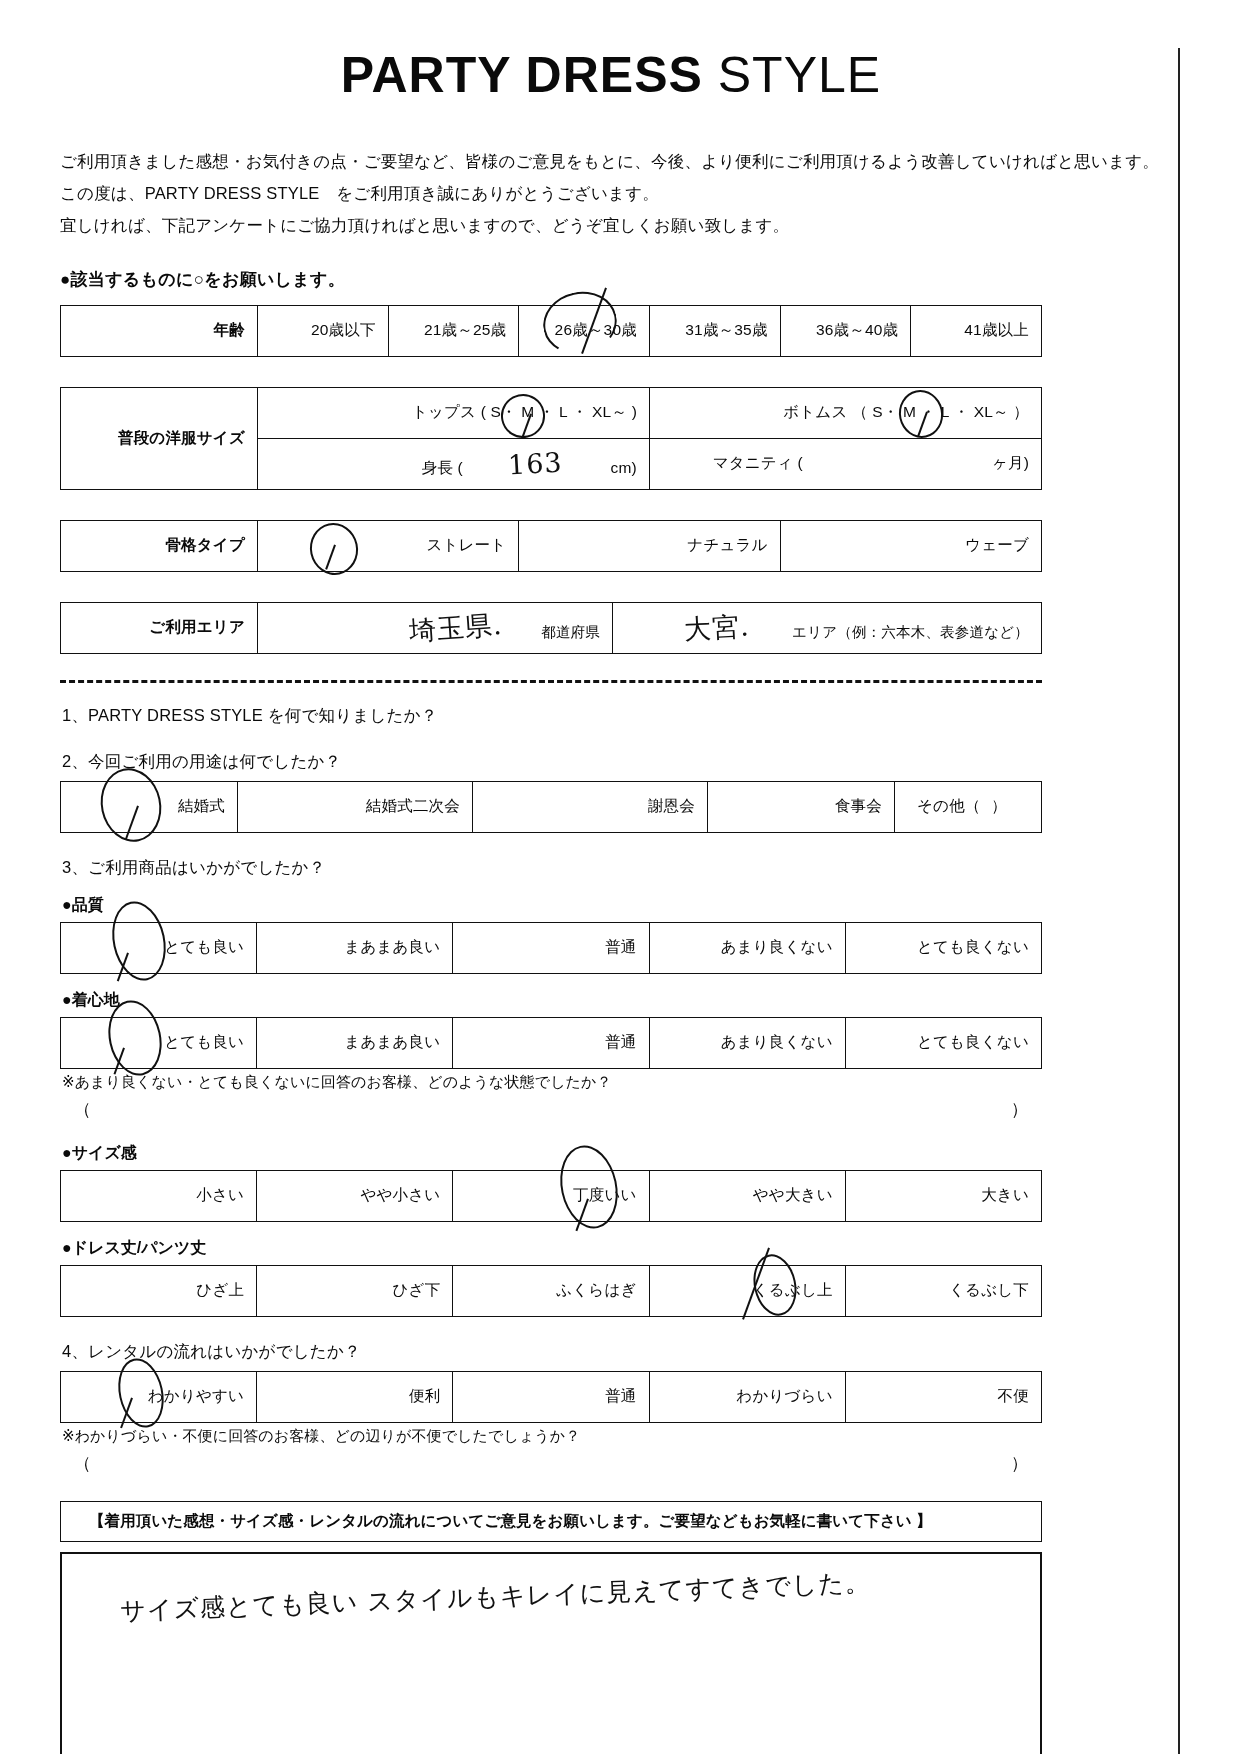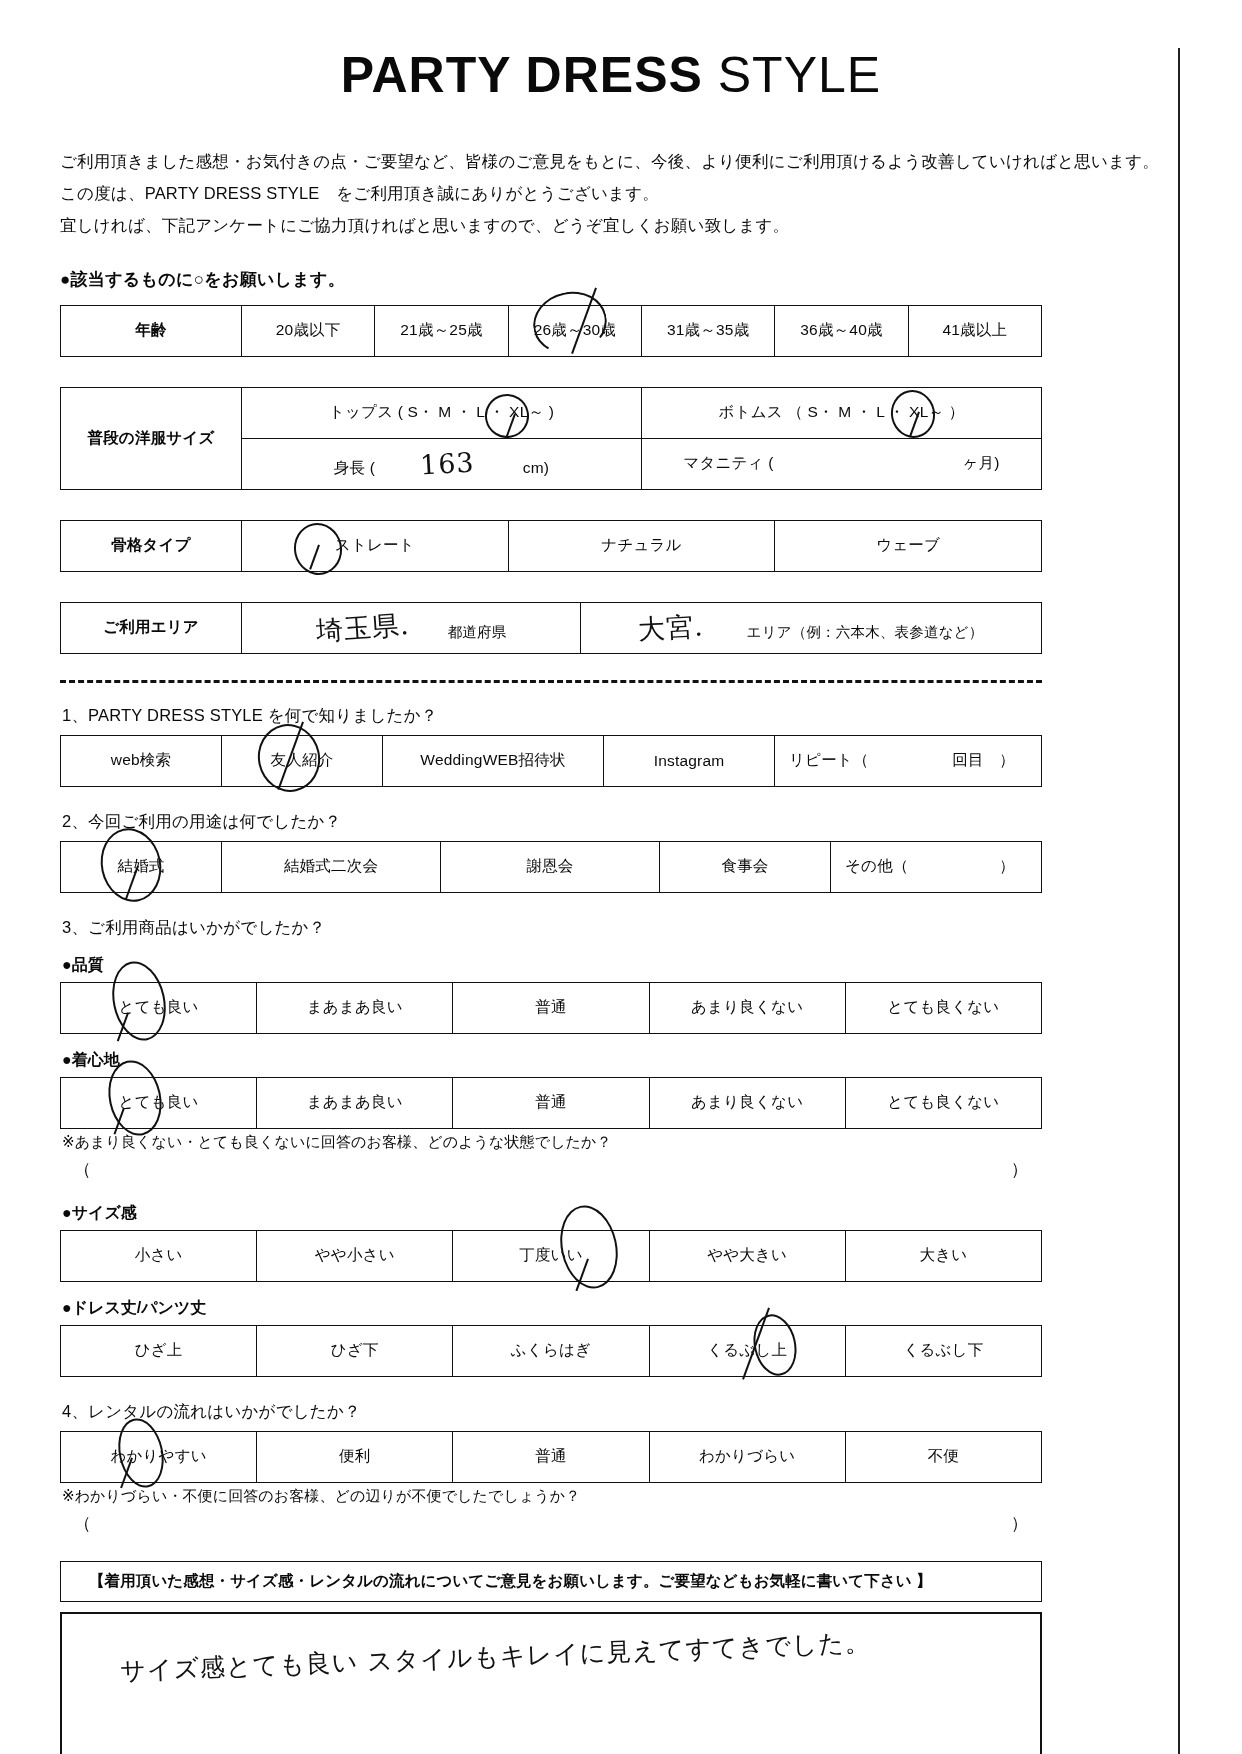--- a/index.html
+++ b/index.html
@@ -51,25 +51,25 @@
 
   table.grid{
     border-collapse:collapse;
     width:982px;
     table-layout:fixed;
     margin-top:14px;
   }
   table.grid td{
     border:1.6px solid #111;
     height:46px;
-    text-align:center;
+    text-align:right;
     vertical-align:middle;
     font-size:15.5px;
     letter-spacing:.2px;
-    padding:2px 4px;
+    padding:2px 12px;
     position:relative;
   }
   td.hdr{font-weight:bold;font-size:16px;}
   td.tall{height:52px;}
 
   .gap-s{height:16px;}
 
   .dashed{
     border-top:3px dashed #111;
     margin:26px 0 22px 0;
@@ -247,40 +247,20 @@
         <span class="hand-text" style="display:inline-block;transform:rotate(-3deg);margin-right:38px;">大宮.</span>
         <span style="font-size:14.5px">エリア（例：六本木、表参道など）</span>
       </td>
     </tr>
   </tbody>
     </table>
 
   <div class="dashed"></div>
 
   <div class="qtitle">1、PARTY DRESS STYLE を何で知りましたか？</div>
-  <table class="grid" style="margin-top:4px">
-    <tbody>
-        <tr>
-      <td style="width:152px">web検索</td>
-      <td style="width:152px" class="cellwrap">
-        <span>友人紹介</span>
-        <span class="circle-mark" style="left:36px;top:-12px;width:58px;height:64px;"></span>
-        <span class="tail" style="left:80px;top:-14px;height:72px;"></span>
-      </td>
-      <td style="width:212px">WeddingWEB招待状</td>
-      <td style="width:162px">Instagram</td>
-      <td>
-        <span style="display:flex;justify-content:space-between;padding:0 22px 0 10px">
-          <span>リピート（</span>
-          <span>回目　）</span>
-        </span>
-      </td>
-    </tr>
-  </tbody>
-    </table>
 
   <div class="qtitle sp">2、今回ご利用の用途は何でしたか？</div>
   <table class="grid" style="margin-top:4px">
     <tbody>
         <tr>
       <td style="width:152px" class="cellwrap">
         <span>結婚式</span>
         <span class="circle-mark" style="left:40px;top:-14px;width:56px;height:70px;"></span>
         <span class="tail" style="left:76px;top:24px;height:36px;"></span>
       </td>

